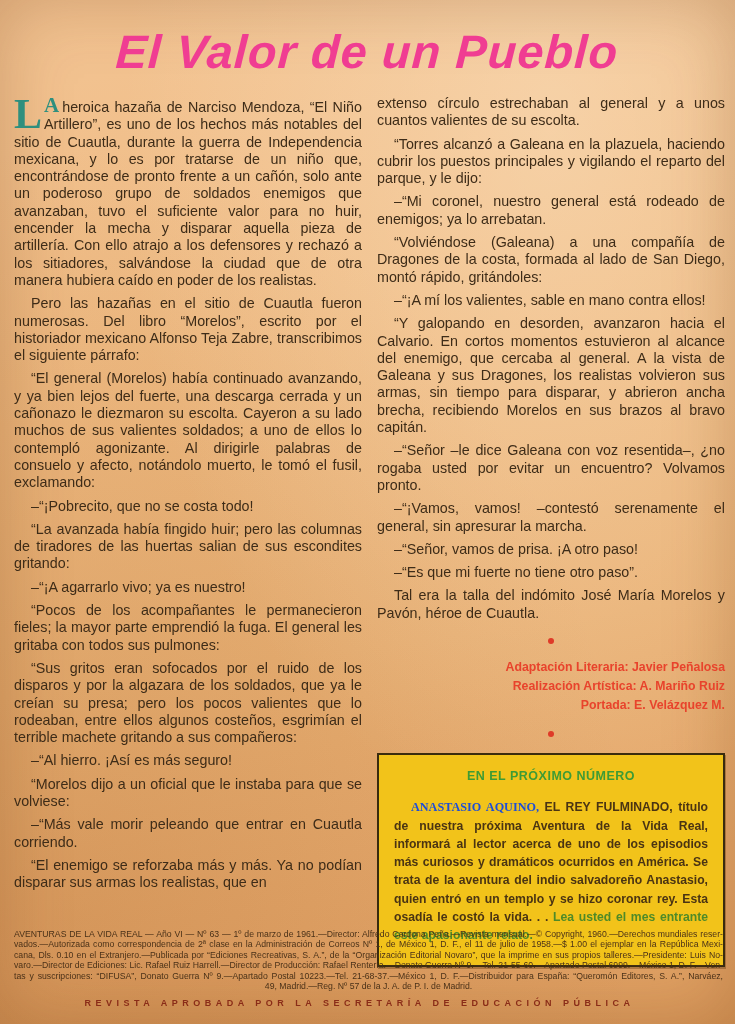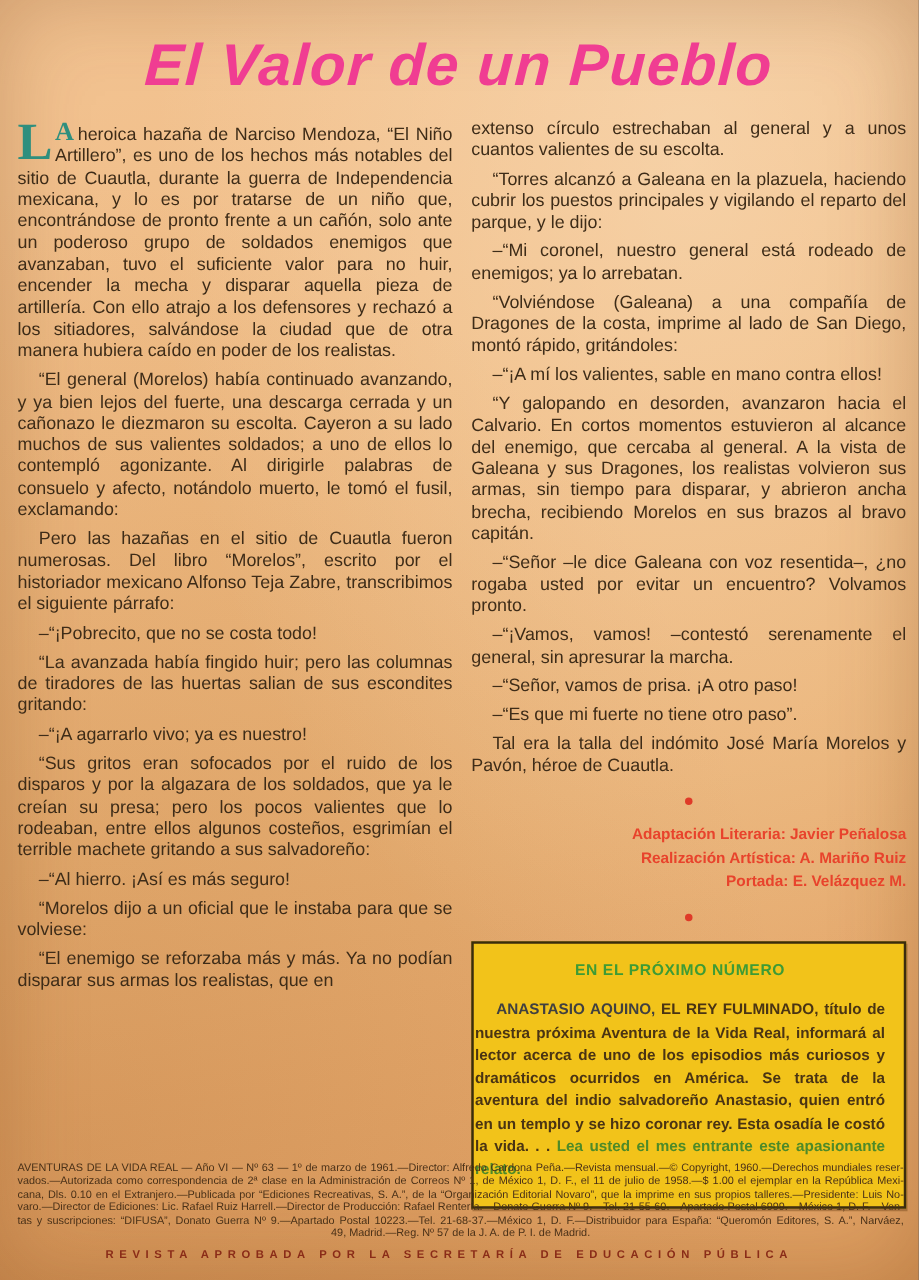--- a/index.html
+++ b/index.html
@@ -62,41 +62,41 @@
     text-align:right;
     color:#e8432c;
     font-weight:bold;
     font-size:12.3px;
     line-height:1.55;
   }
   .next-box{
     margin-top:16px;
     border:2px solid #3a2c0e;
     background:#f2c31a;
-    padding:12px 15px 14px 1px;
+    padding:12px 15px 14px 15px;
     box-shadow:1px 2px 0 rgba(90,50,10,.35);
   }
   .next-header{
     text-align:center;
     color:#3e9b35;
     font-weight:bold;
     font-size:12.5px;
     letter-spacing:.5px;
     margin:2px 0 14px 0;
   }
   .next-body{
     margin:0;
     font-size:12.2px;
     font-weight:bold;
     line-height:1.5;
     text-align:justify;
     text-indent:26px;
     color:#4a3413;
   }
-  .next-lead{color:#404040;}
+  .next-lead{color:#1d4ed8;font-family:Liberation Serif, serif;}
   .next-closing{color:#4e8a28;}
   .footer{
     position:absolute;
     left:14px;right:12px;top:929px;
     font-size:8.7px;
     line-height:1.2;
     color:#4a3118;
   }
   .footer .fline{text-align:justify;text-align-last:justify;}
   .footer .fline:last-child{text-align:left;text-align-last:center;}
@@ -114,36 +114,38 @@
 <body>
 
 <div class="page">
 
   <h1 class="title">El Valor de un Pueblo</h1>
 
   <div class="columns">
 
     <div class="col">
       <p class="lead"><span class="dc-big">L</span><span class="dc-small">A</span><span>heroica hazaña de Narciso Mendoza, “El Niño Artillero”, es uno de los hechos más notables del sitio de Cuautla, durante la guerra de Independencia mexicana, y lo es por tratarse de un niño que, encontrándose de pronto frente a un cañón, solo ante un poderoso grupo de soldados enemigos que avanzaban, tuvo el suficiente valor para no huir, encender la mecha y disparar aquella pieza de artillería. Con ello atrajo a los defensores y rechazó a los sitiadores, salvándose la ciudad que de otra manera hubiera caído en poder de los realistas.</span></p>
+      <p>Pero las hazañas en el sitio de Cuautla fueron numerosas. Del libro “Morelos”, escrito por el historiador mexicano Alfonso Teja Zabre, transcribimos el siguiente párrafo:</p>
       <p>“El general (Morelos) había continuado avanzando, y ya bien lejos del fuerte, una descarga cerrada y un cañonazo le diezmaron su escolta. Cayeron a su lado muchos de sus valientes soldados; a uno de ellos lo contempló agonizante. Al dirigirle palabras de consuelo y afecto, notándolo muerto, le tomó el fusil, exclamando:</p>
-      <p>Pero las hazañas en el sitio de Cuautla fueron numerosas. Del libro “Morelos”, escrito por el historiador mexicano Alfonso Teja Zabre, transcribimos el siguiente párrafo:</p>
       <p>–“¡Pobrecito, que no se costa todo!</p>
       <p>“La avanzada había fingido huir; pero las columnas de tiradores de las huertas salian de sus escondites gritando:</p>
       <p>–“¡A agarrarlo vivo; ya es nuestro!</p>
-      <p>“Sus gritos eran sofocados por el ruido de los disparos y por la algazara de los soldados, que ya le creían su presa; pero los pocos valientes que lo rodeaban, entre ellos algunos costeños, esgrimían el terrible machete gritando a sus salvadoreño:</p>
+      <p>“Pocos de los acompañantes le permanecieron fieles; la mayor parte emprendió la fuga. El general les gritaba con todos sus pulmones:</p>
+      <p>“Sus gritos eran sofocados por el ruido de los disparos y por la algazara de los soldados, que ya le creían su presa; pero los pocos valientes que lo rodeaban, entre ellos algunos costeños, esgrimían el terrible machete gritando a sus compañeros:</p>
       <p>–“Al hierro. ¡Así es más seguro!</p>
       <p>“Morelos dijo a un oficial que le instaba para que se volviese:</p>
+      <p>–“Más vale morir peleando que entrar en Cuautla corriendo.</p>
       <p>“El enemigo se reforzaba más y más. Ya no podían disparar sus armas los realistas, que en</p>
     </div>
 
     <div class="col">
       <p class="lead">extenso círculo estrechaban al general y a unos cuantos valientes de su escolta.</p>
       <p>“Torres alcanzó a Galeana en la plazuela, haciendo cubrir los puestos principales y vigilando el reparto del parque, y le dijo:</p>
       <p>–“Mi coronel, nuestro general está rodeado de enemigos; ya lo arrebatan.</p>
-      <p>“Volviéndose (Galeana) a una compañía de Dragones de la costa, imprime al lado de San Diego, montó rápido, gritándoles:</p>
+      <p>“Volviéndose (Galeana) a una compañía de Dragones de la costa, formada al lado de San Diego, montó rápido, gritándoles:</p>
       <p>–“¡A mí los valientes, sable en mano contra ellos!</p>
       <p>“Y galopando en desorden, avanzaron hacia el Calvario. En cortos momentos estuvieron al alcance del enemigo, que cercaba al general. A la vista de Galeana y sus Dragones, los realistas volvieron sus armas, sin tiempo para disparar, y abrieron ancha brecha, recibiendo Morelos en sus brazos al bravo capitán.</p>
       <p>–“Señor –le dice Galeana con voz resentida–, ¿no rogaba usted por evitar un encuentro? Volvamos pronto.</p>
       <p>–“¡Vamos, vamos! –contestó serenamente el general, sin apresurar la marcha.</p>
       <p>–“Señor, vamos de prisa. ¡A otro paso!</p>
       <p>–“Es que mi fuerte no tiene otro paso”.</p>
       <p>Tal era la talla del indómito José María Morelos y Pavón, héroe de Cuautla.</p>
 
       <div class="dot"></div>
 

